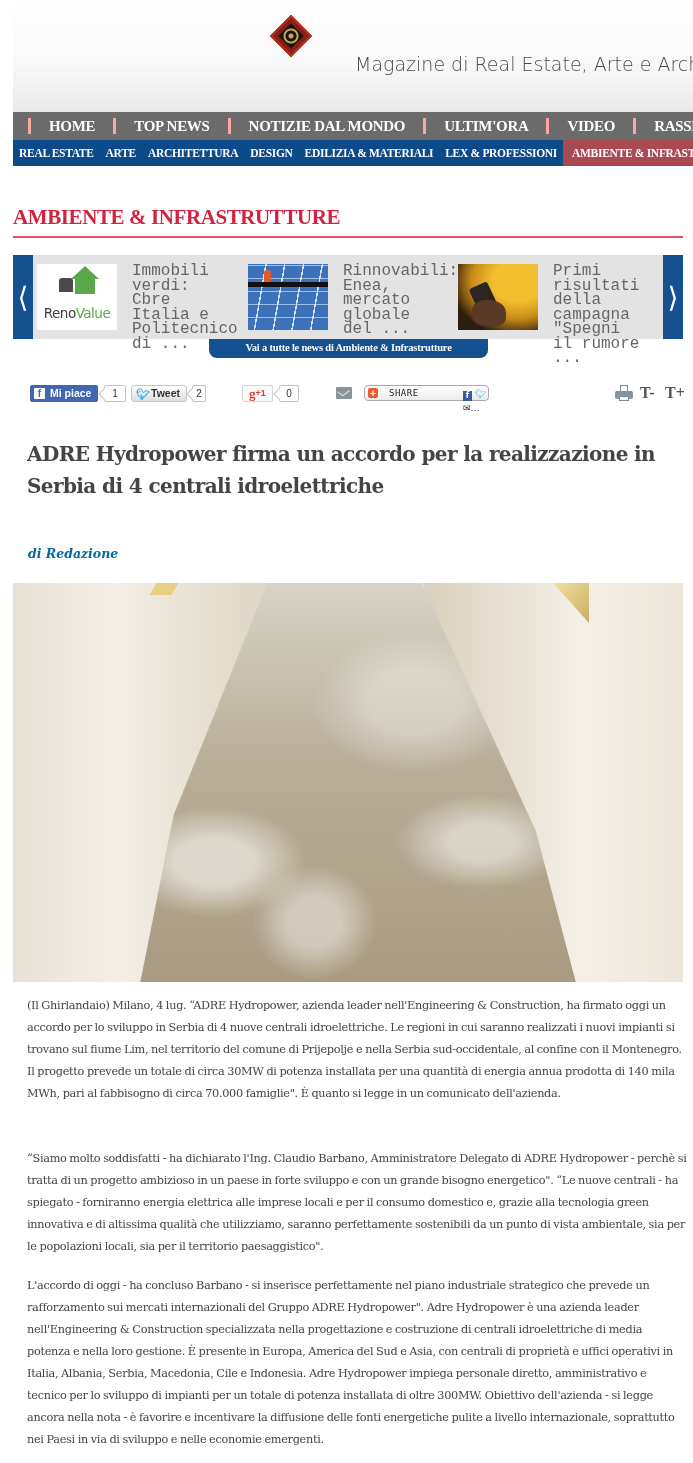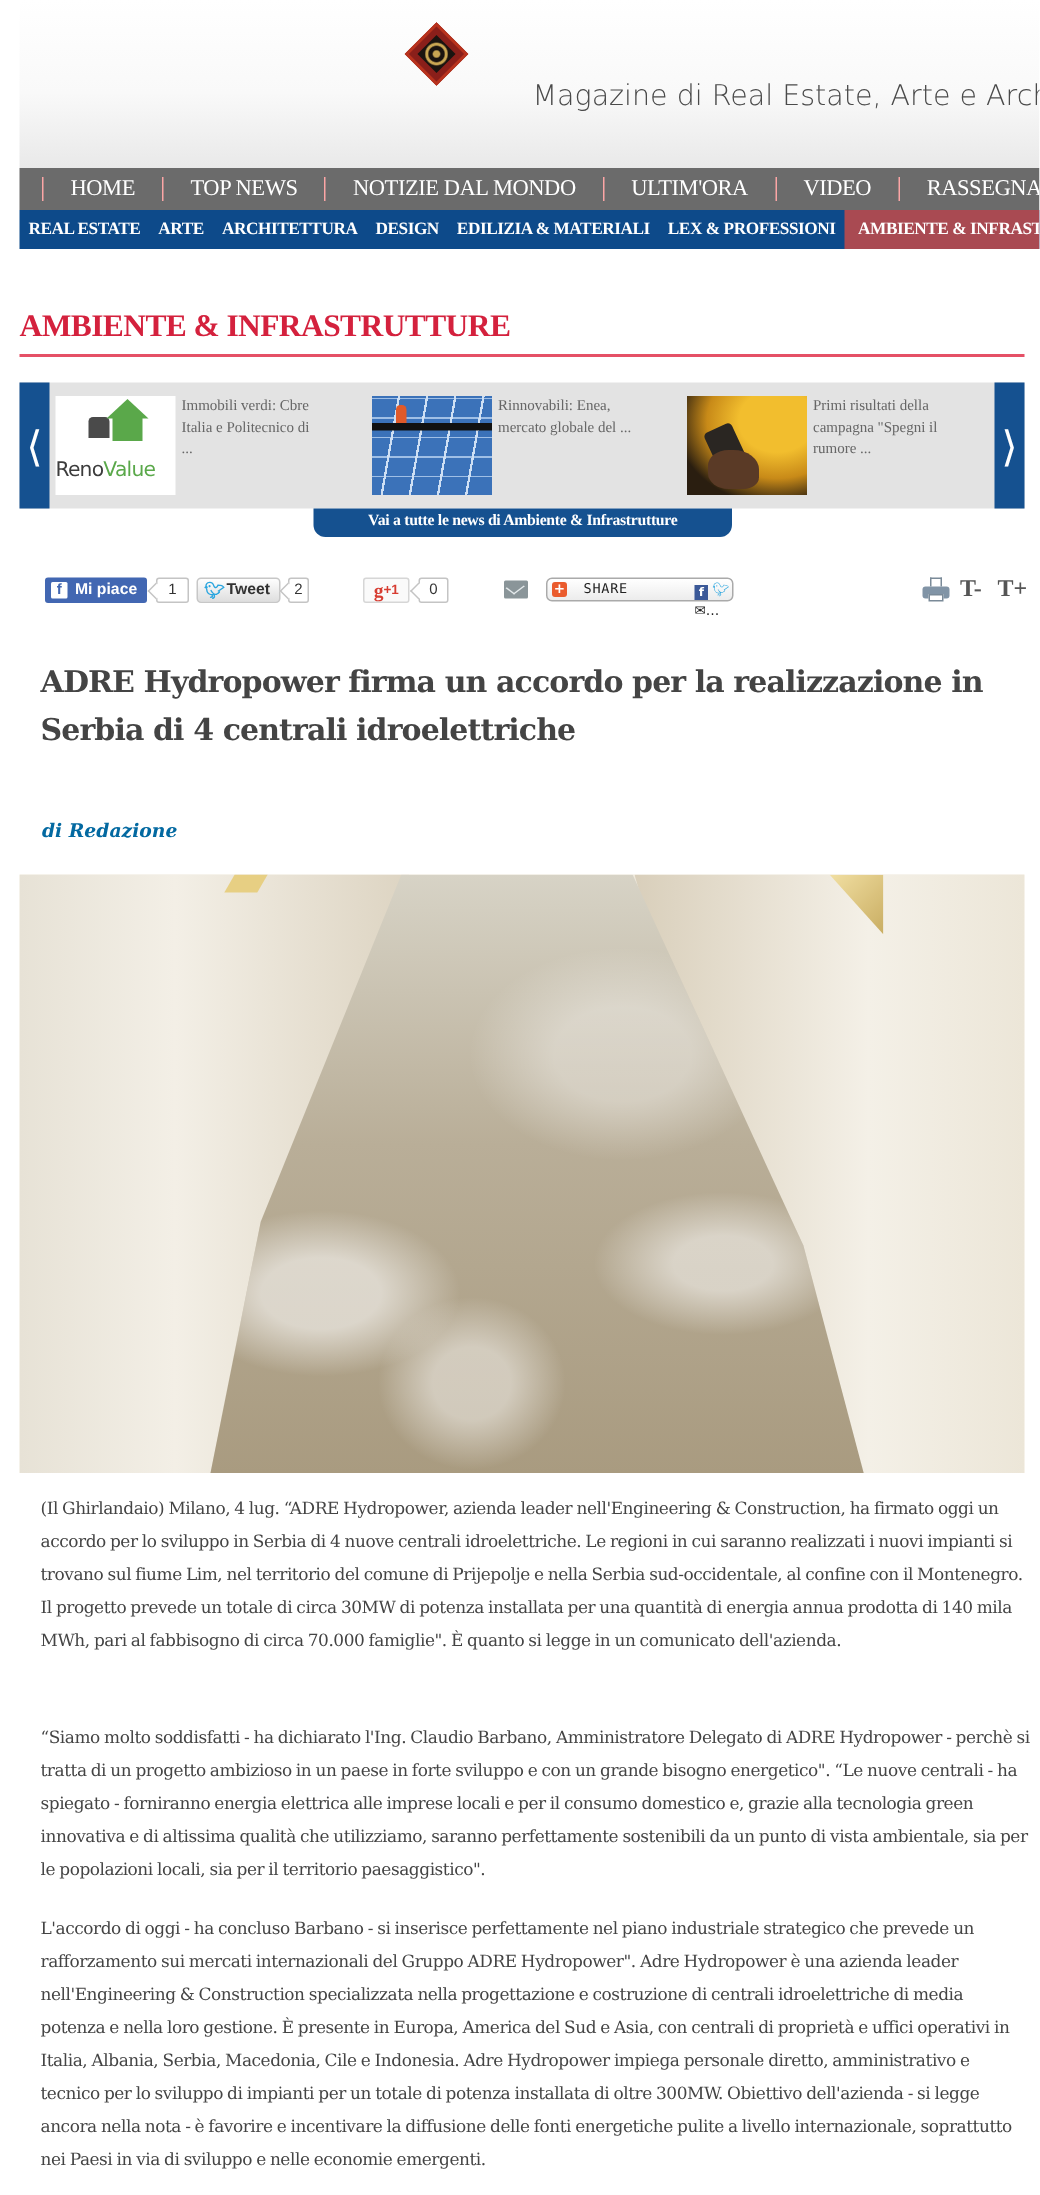--- a/index.html
+++ b/index.html
@@ -42,22 +42,22 @@
     position: absolute; left: 342px; top: 53px; white-space: nowrap;
     font-family: "DejaVu Sans", sans-serif; font-size: 19px; color: #4a4a4a; font-weight: 300;
   }
 
   
   .nav1 {
     position: absolute; left: 13px; top: 112px; width: 680px; height: 28px;
     background: #6b6b6b; display: flex; align-items: center; white-space: nowrap; overflow: hidden;
   }
   .nav1 .item {
-    font-family: "Liberation Serif", serif; font-weight: normal; font-size: 15px; color: #fff;
-    padding: 0 18px; border-left: 1px solid #fca5a5; line-height: 16px; letter-spacing: -0.3px;
+    font-family: "Liberation Serif", serif; font-weight: bold; font-size: 15px; color: #fff;
+    padding: 0 18px; border-left: 3px solid #fca5a5; line-height: 16px; letter-spacing: -0.3px;
   }
   .nav1 .item:first-child { margin-left: 15px; }
 
   .nav2 {
     position: absolute; left: 13px; top: 140px; width: 680px; height: 26px;
     background: #0d4a8a; display: flex; align-items: center; white-space: nowrap; overflow: hidden;
   }
   .nav2 .item {
     font-family: "Liberation Serif", serif; font-weight: bold; font-size: 11.5px; color: #fff;
     padding: 0 6px; height: 26px; line-height: 26px; letter-spacing: -0.3px;
@@ -79,28 +79,28 @@
   .arrow {
     position: absolute; top: 0; width: 20px; height: 84px; background: #155190;
     color: #fff; display: flex; align-items: center; justify-content: center;
     font-family: "DejaVu Sans", sans-serif; font-size: 28px; font-weight: 200;
   }
   .arrow.prev { left: 0; }
   .arrow.next { right: 0; }
   .slide { position: absolute; top: 9px; height: 66px; }
   .thumb { position: absolute; left: 0; top: 0; width: 80px; height: 66px; overflow: hidden; }
   .slide .txt {
-    position: absolute; left: 84px; top: 0; width: 90px;
-    font-family: Liberation Serif, serif; font-size: 10px; line-height: 14.5px; color: #666;
+    position: absolute; left: 95px; top: 0; width: 90px;
+    font-family: Liberation Mono, monospace; font-size: 16px; line-height: 14.5px; color: #666;
   }
   .thumb.reno { background: #fff; }
   .reno .h1 { position: absolute; left: 22px; top: 14px; width: 14px; height: 14px; background: #4a4a4a; border-radius: 3px 3px 0 0; }
   .reno .h2 { position: absolute; left: 38px; top: 14px; width: 20px; height: 16px; background: #5aa84a; }
   .reno .r2 { position: absolute; left: 34px; top: 2px; width: 0; height: 0; border-left: 14px solid transparent; border-right: 14px solid transparent; border-bottom: 13px solid #5aa84a; }
-  .reno .w { position: absolute; left: 0; top: 41px; width: 80px; text-align: left; font-family: "DejaVu Sans", sans-serif; font-size: 13.5px; color: #3c3c3c; letter-spacing: -0.5px; }
+  .reno .w { position: absolute; left: 0; top: 41px; width: 80px; text-align: center; font-family: "DejaVu Sans", sans-serif; font-size: 13.5px; color: #3c3c3c; letter-spacing: -0.5px; }
   .reno .w span { color: #5aa84a; }
   .thumb.solar {
     background:
       repeating-linear-gradient(100deg, transparent 0 17px, #cfe0f4 17px 18.5px),
       repeating-linear-gradient(0deg, #3b72b9 0 12px, #9fbfe6 12px 13px);
   }
   .solar .band { position: absolute; left: 0; top: 18px; width: 80px; height: 5px; background: #111; }
   .solar .person { position: absolute; left: 16px; top: 6px; width: 7px; height: 12px; background: #e05a2a; border-radius: 3px 3px 0 0; }
   .thumb.phone { background: radial-gradient(ellipse at 75% 25%, #f2be2e 0 30%, #c88a18 55%, #2a1e10 80%); }
   .phone .dev { position: absolute; left: 16px; top: 20px; width: 20px; height: 30px; background: #2a2622; transform: rotate(-25deg); border-radius: 3px; }

